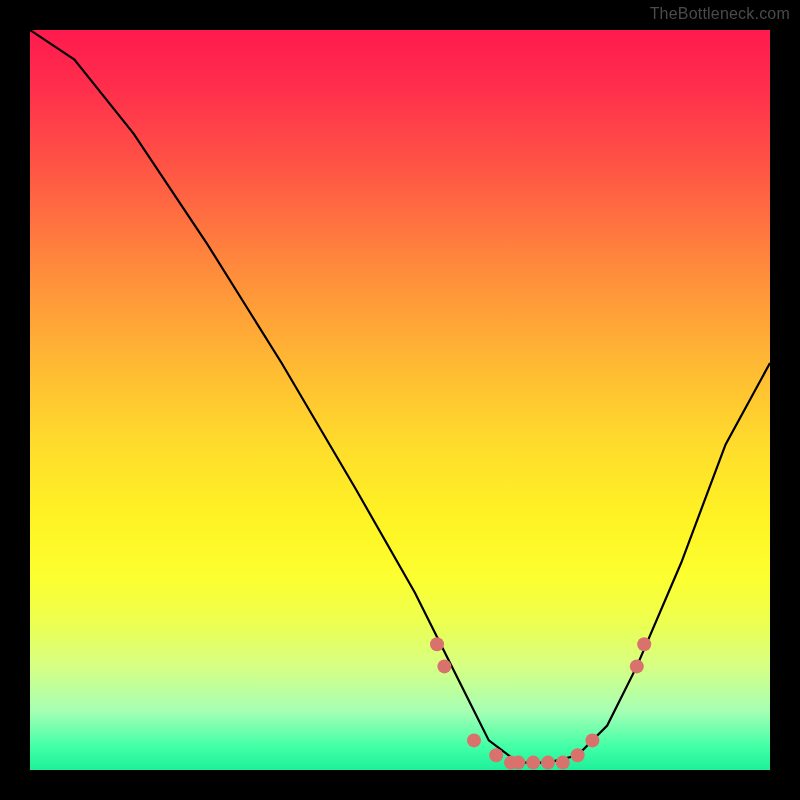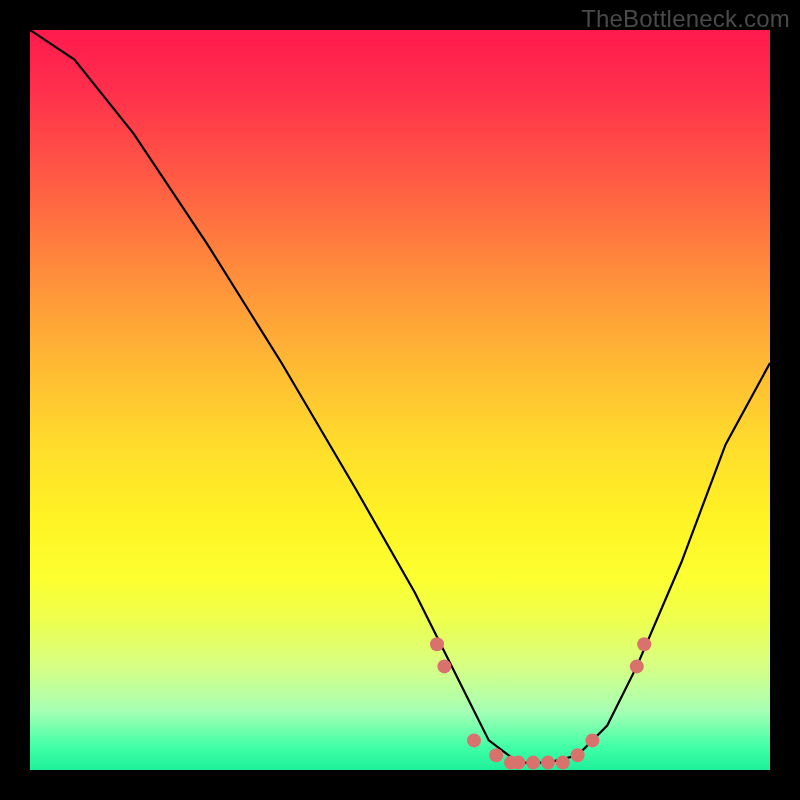--- a/index.html
+++ b/index.html
@@ -51,21 +51,21 @@
     position: absolute;
     left: 0;
     top: 0;
     width: 740px;
     height: 740px;
   }
   .watermark {
     position: absolute;
     right: 10px;
     top: 5px;
-    font-size: 24px;
+    font-size: 16px;
     font-weight: 500;
     color: #4a4a4a;
     font-family: Arial, Helvetica, sans-serif;
     letter-spacing: 0.2px;
   }
 </style>
 </head>
 <body>
 
 <div class="frame">

